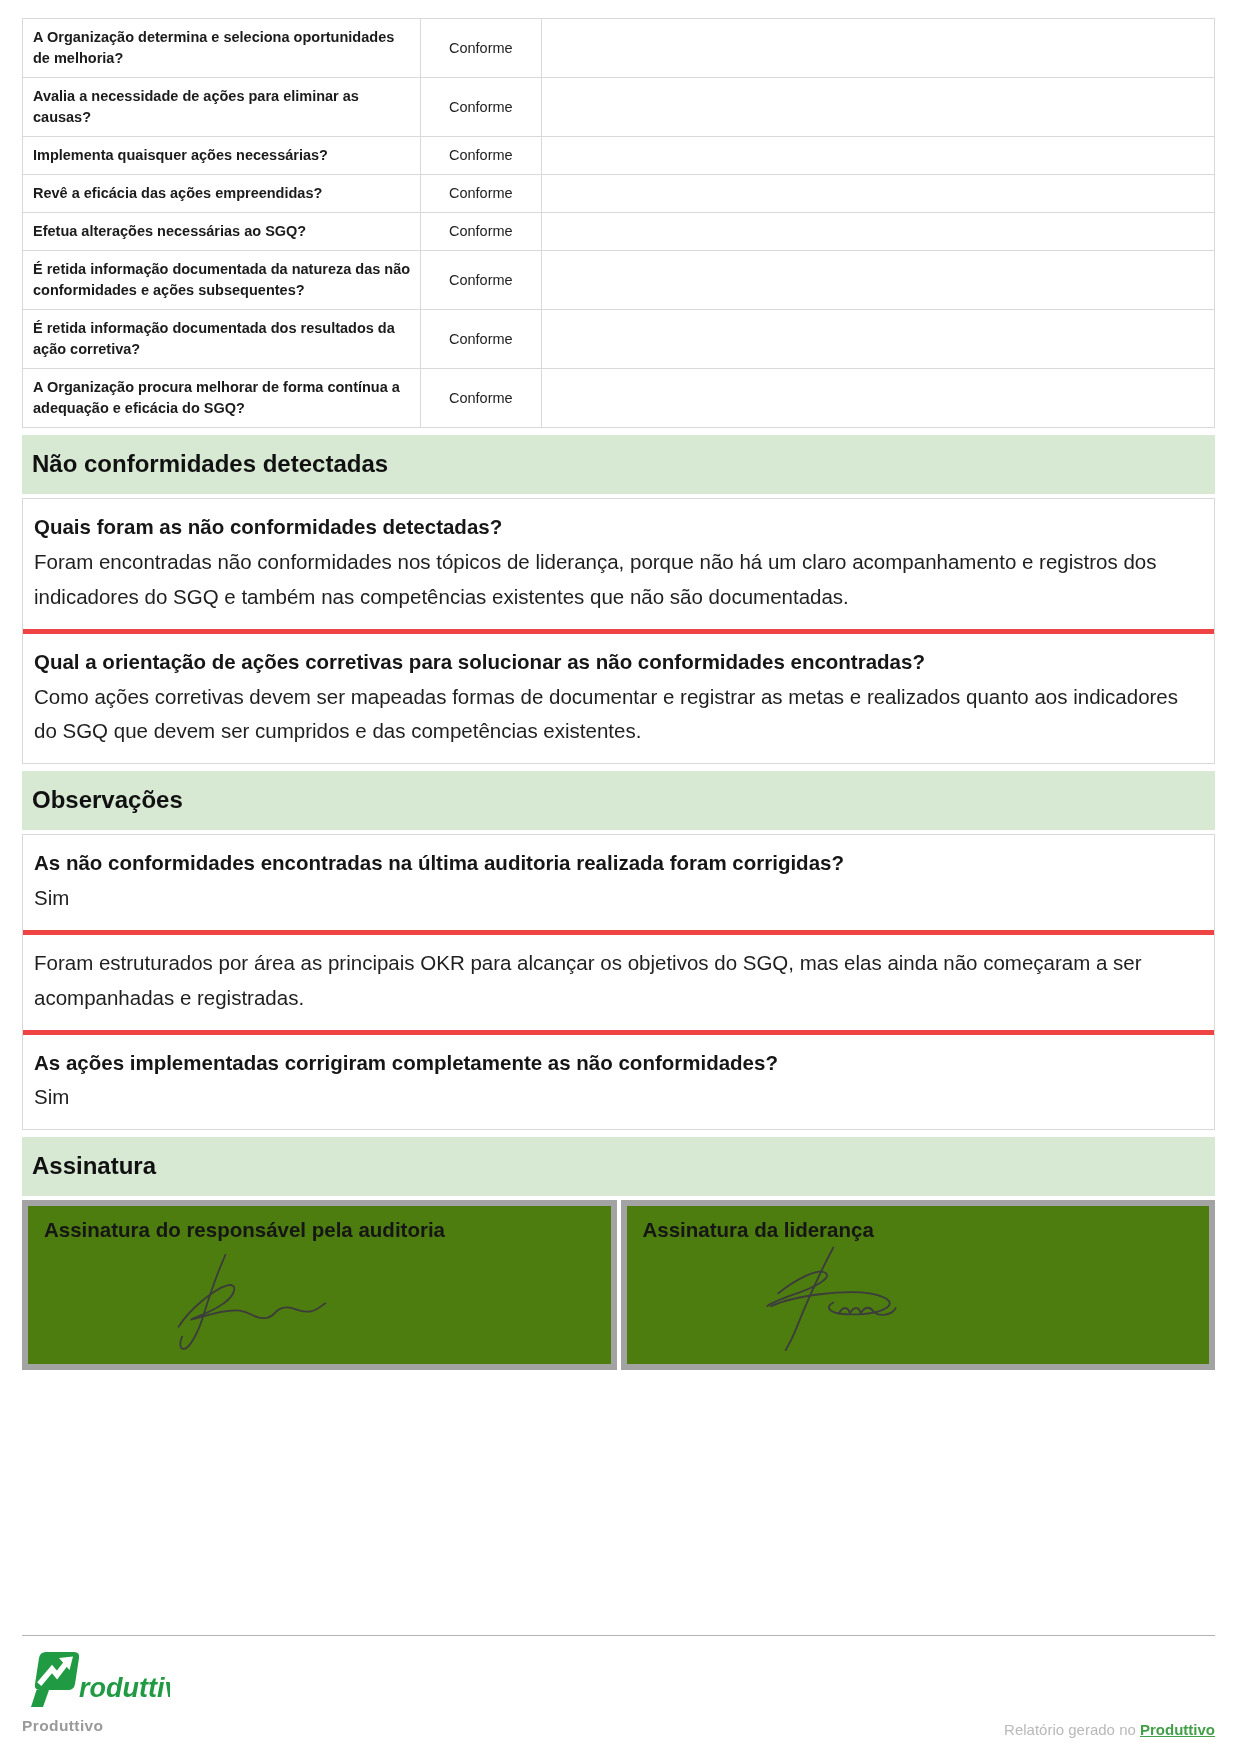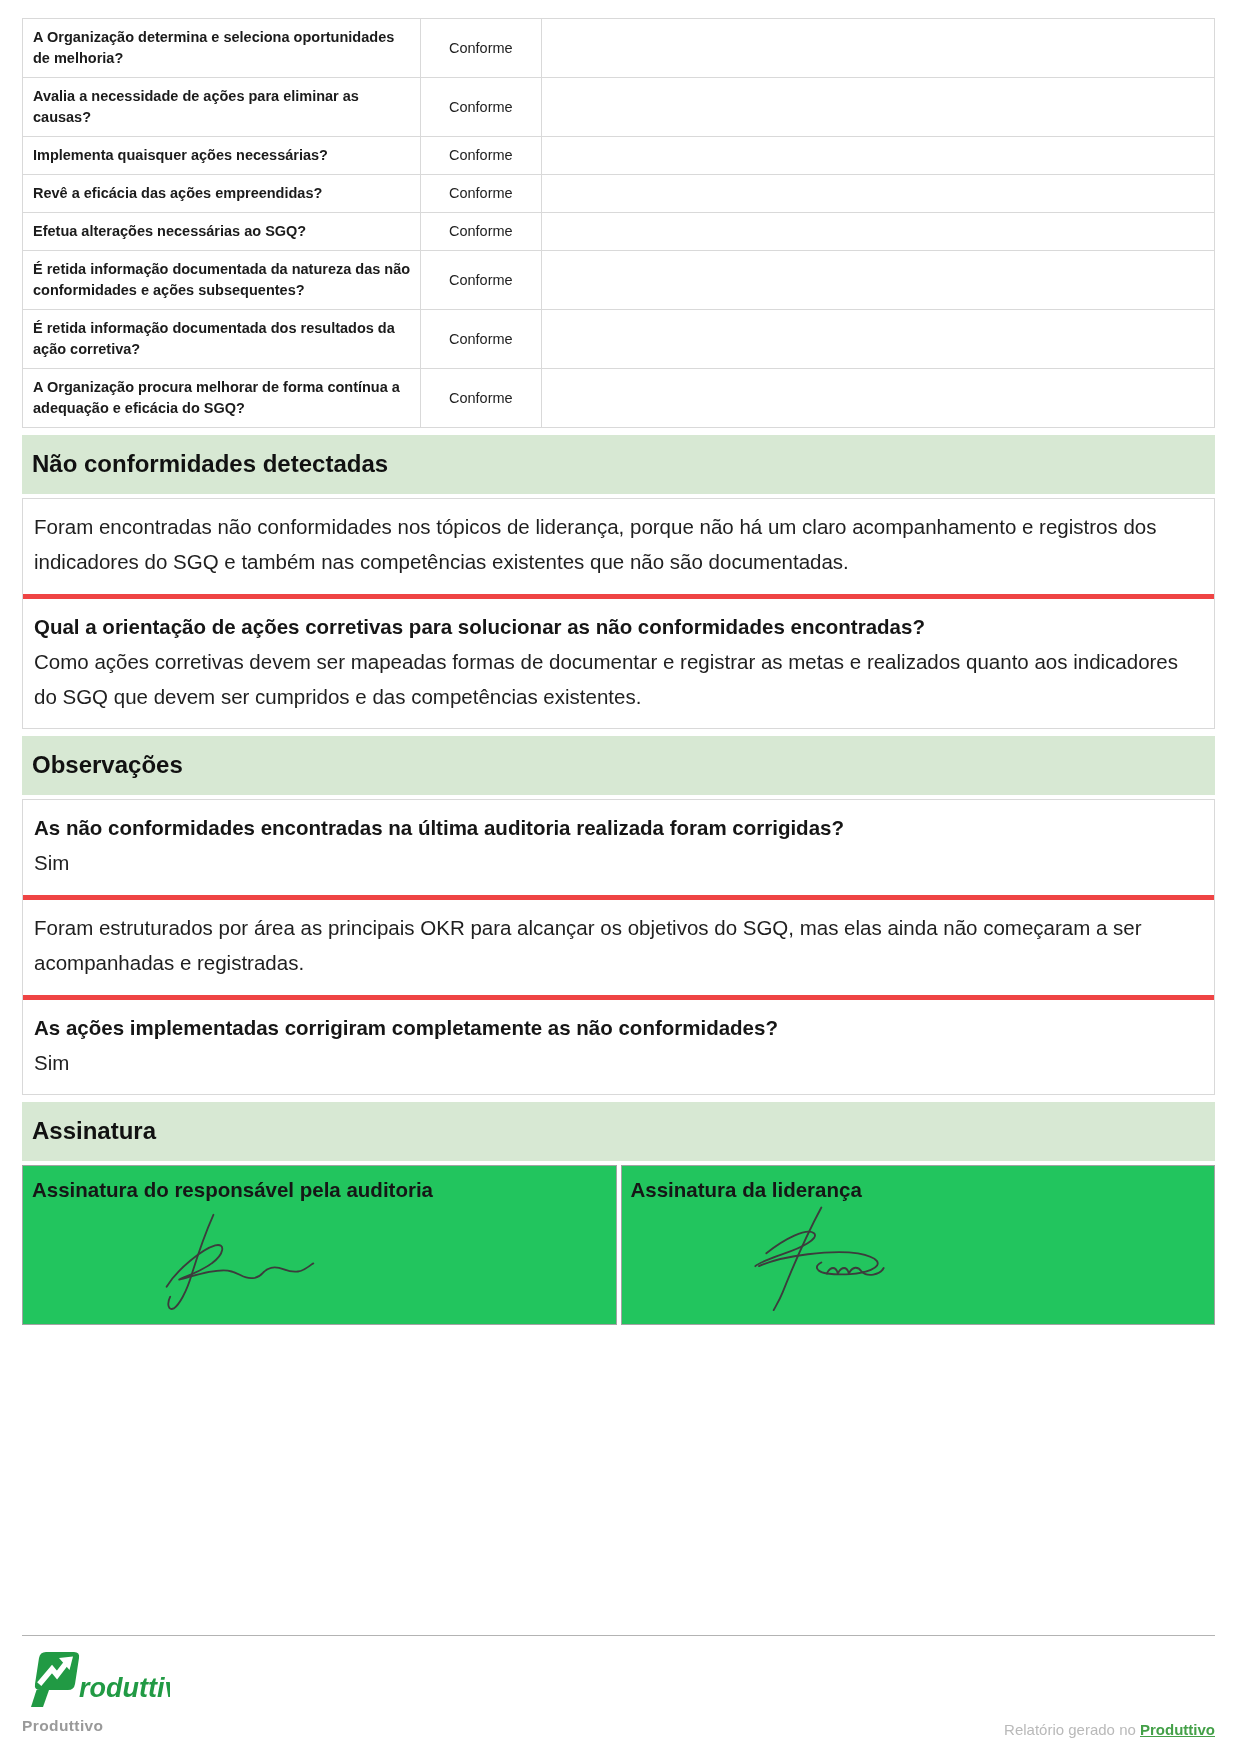--- a/index.html
+++ b/index.html
@@ -61,24 +61,24 @@
   }
 
   
   .signature-row {
     display: flex;
     gap: 4px;
     margin-top: 4px;
   }
   .signature-box {
     flex: 1 1 50%;
-    border: 1px solid #a3a3a3;
+    border: 6px solid #a3a3a3;
     min-height: 152px;
-    padding: 12px 9px;
-    background: #22c55e;
+    padding: 12px 16px;
+    background: #4d7c0f;
   }
   .signature-title {
     font-size: 20.5px;
     font-weight: bold;
     color: #161616;
   }
   .signature-img { display: block; }
   .sig-left  { margin: 2px 0 0 88px; }
   .sig-right { margin: 0 0 0 78px; }
   .signature-img path {
@@ -174,20 +174,21 @@
           <td class="a-cell">Conforme</td>
           <td class="e-cell"></td>
         </tr>
       </tbody>
   </table>
 
   <div class="section-header">Não conformidades detectadas</div>
   <div class="qa-block">
 
       <div class="qa-item">
+        <div class="qa-question">Quais foram as não conformidades detectadas?</div>
         <div class="qa-answer">Foram encontradas não conformidades nos tópicos de liderança, porque não há um claro acompanhamento e registros dos indicadores do SGQ e também nas competências existentes que não são documentadas.</div>
       </div>
 
       <div class="qa-item">
         <div class="qa-question">Qual a orientação de ações corretivas para solucionar as não conformidades encontradas?</div>
         <div class="qa-answer">Como ações corretivas devem ser mapeadas formas de documentar e registrar as metas e realizados quanto aos indicadores do SGQ que devem ser cumpridos e das competências existentes.</div>
       </div>
     </div>
 
   <div class="section-header">Observações</div>

